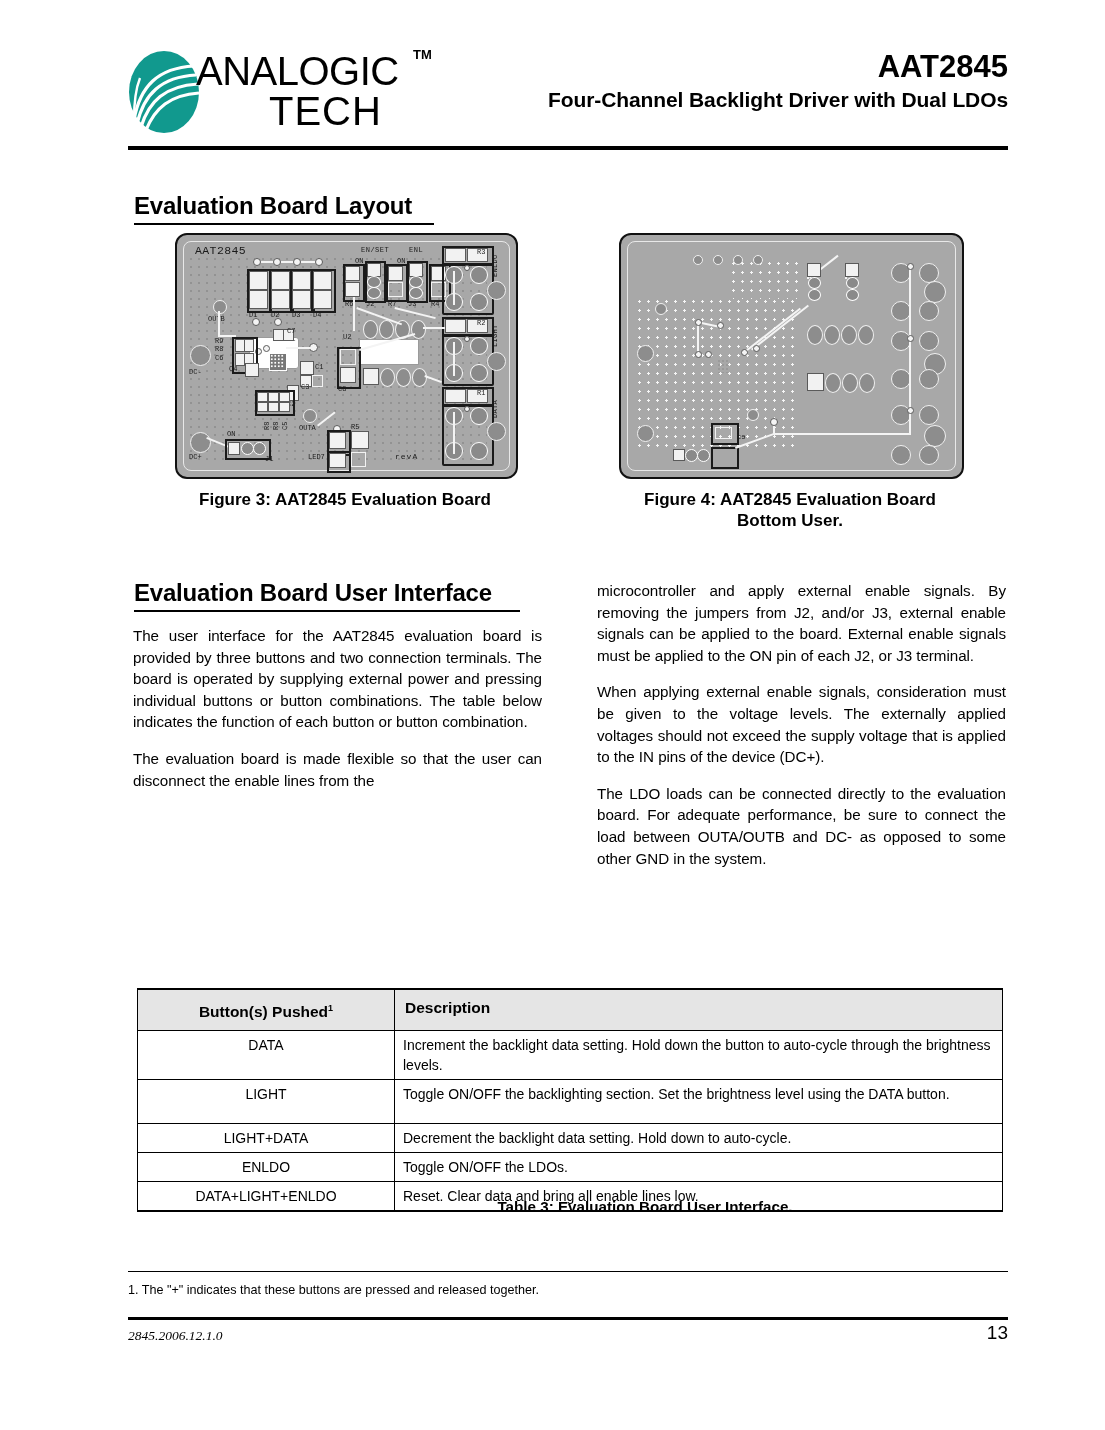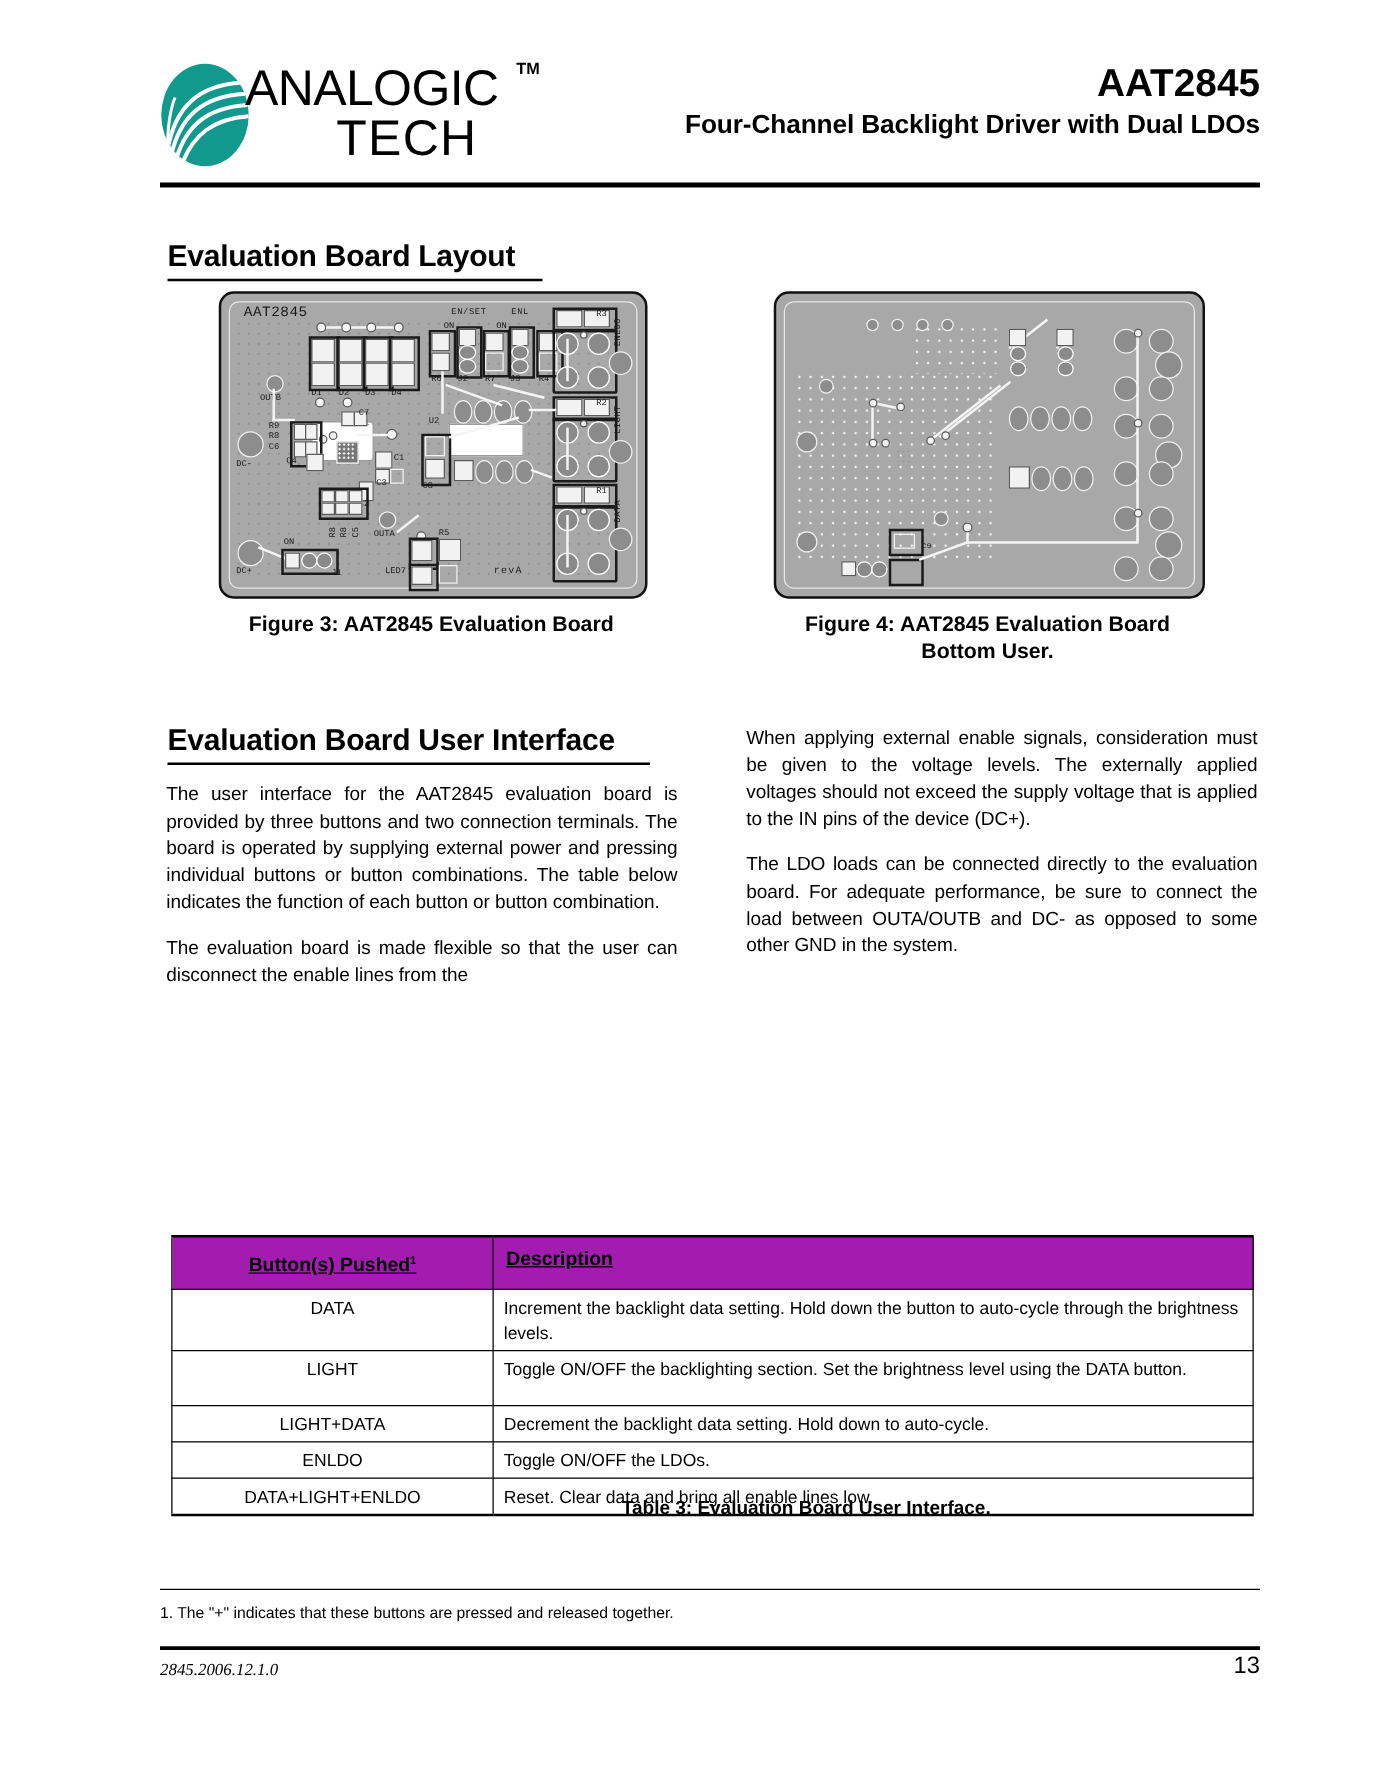--- a/index.html
+++ b/index.html
@@ -249,27 +249,26 @@
   }
   .tbl td, .tbl th {
     border: 1.2px solid #000;
     font-size: 14px;
     padding: 4px 8px;
     vertical-align: top;
     line-height: 20px;
     font-weight: 400;
   }
   .tbl thead th {
-    background: #a21caf;
+    background: #e5e5e5;
     font-weight: 700;
     font-size: 15.5px;
     padding: 8px 10px;
     border-top: 2.5px solid #000;
     border-bottom: 1.5px solid #000;
-    text-decoration: underline;
   }
   .tbl thead th.c1 { text-align: center; }
   .tbl thead th.c2 { text-align: left; }
   .tbl td.btncell {
     text-align: center;
     width: 236px;
   }
   .tbl td.desc { text-align: left; }
   .tbl tbody tr:last-child td { border-bottom: 2.5px solid #000; }
   .sup { font-size: 9px; vertical-align: super; }
@@ -662,20 +661,21 @@
     <div>Bottom User.</div>
   </div>
 
   <div class="h1" id="sec-ui">Evaluation Board User Interface</div>
 
   <div class="col" id="col-left">
     <p class="para">The user interface for the AAT2845 evaluation board is provided by three buttons and two connection terminals. The board is operated by supplying external power and pressing individual buttons or button combinations. The table below indicates the function of each button or button combination.</p>
     <p class="para">The evaluation board is made flexible so that the user can disconnect the enable lines from the</p>
   </div>
   <div class="col" id="col-right">
+    <p class="para">microcontroller and apply external enable signals. By removing the jumpers from J2, and/or J3, external enable signals can be applied to the board. External enable signals must be applied to the ON pin of each J2, or J3 terminal.</p>
     <p class="para">When applying external enable signals, consideration must be given to the voltage levels. The externally applied voltages should not exceed the supply voltage that is applied to the IN pins of the device (DC+).</p>
     <p class="para">The LDO loads can be connected directly to the evaluation board. For adequate performance, be sure to connect the load between OUTA/OUTB and DC- as opposed to some other GND in the system.</p>
   </div>
 
   <table class="tbl">
     <thead>
       <tr>
         <th class="c1" style="width:236px;"><span>Button(s) Pushed</span><span class="sup">1</span></th>
         <th class="c2">Description</th>
       </tr>

